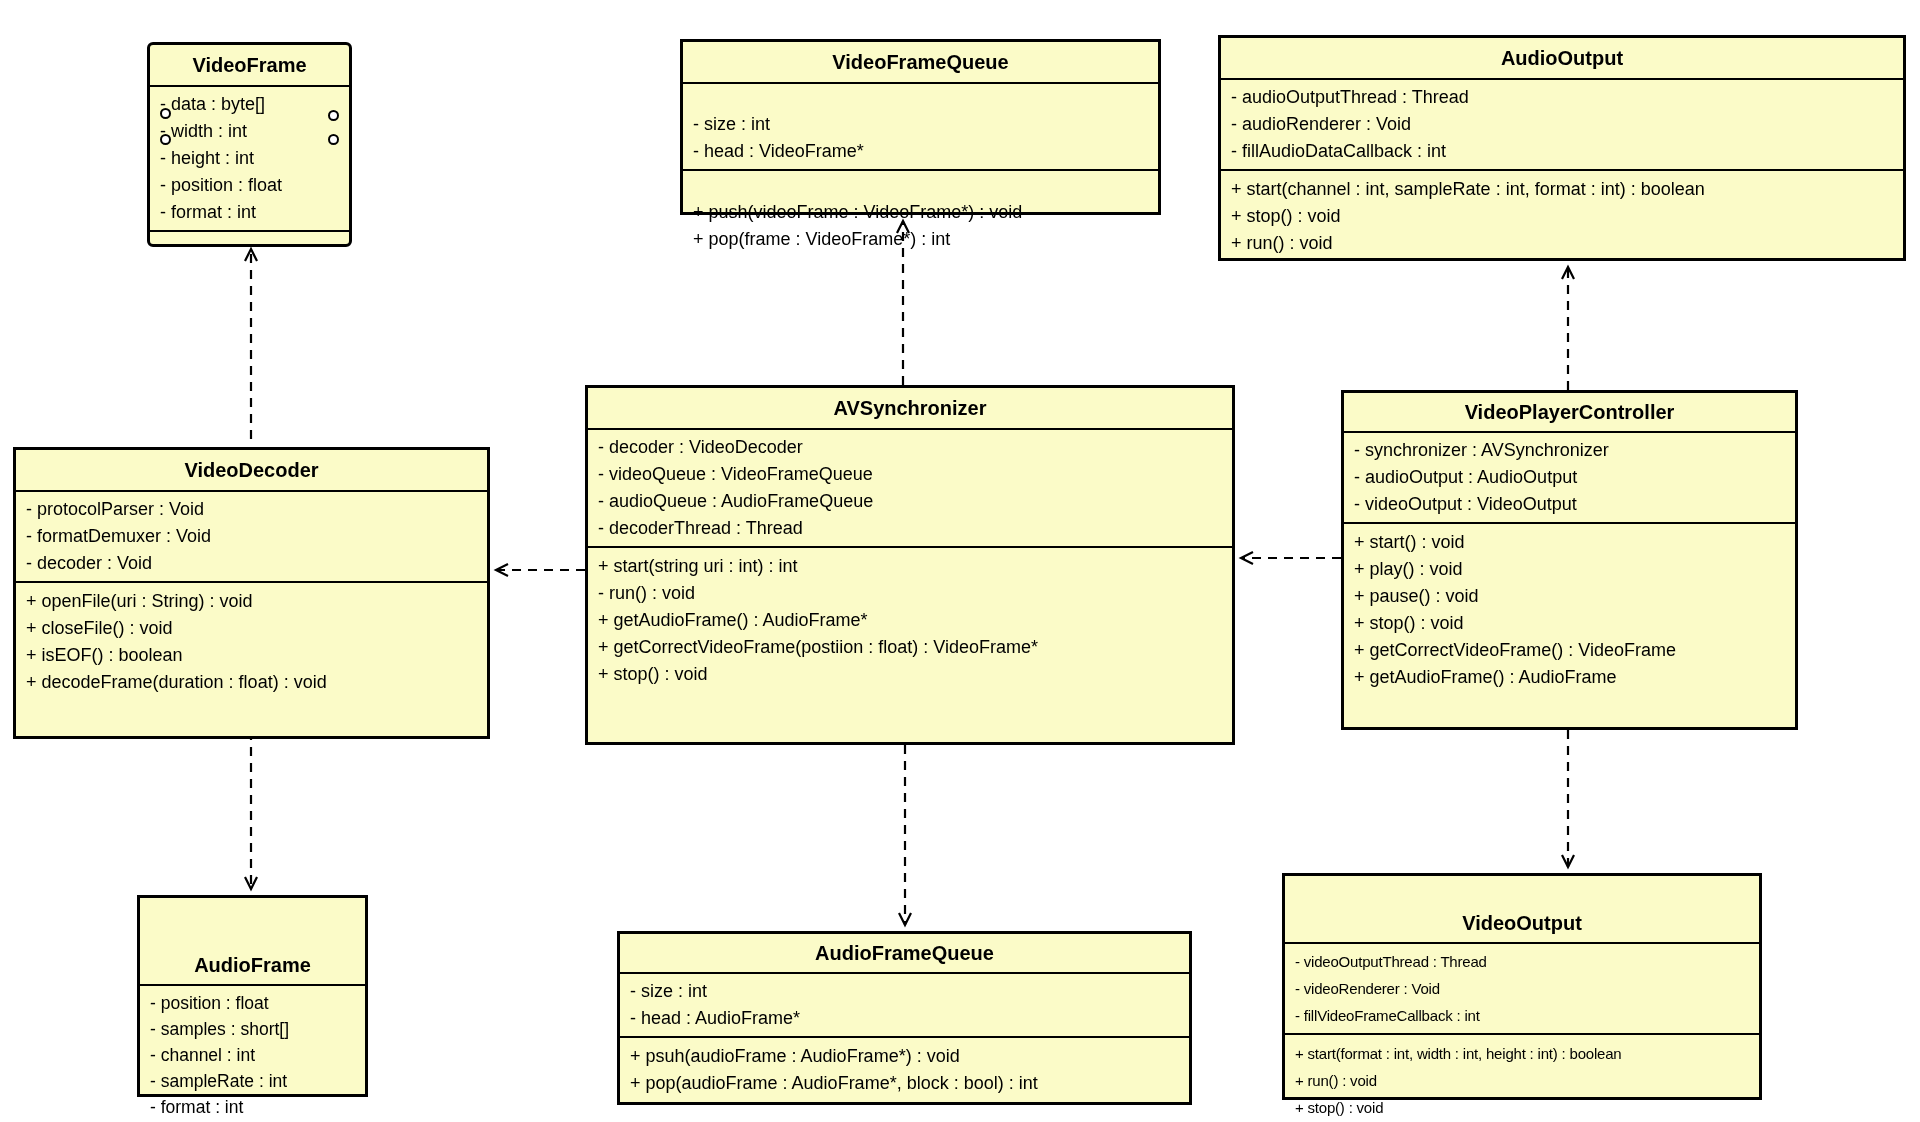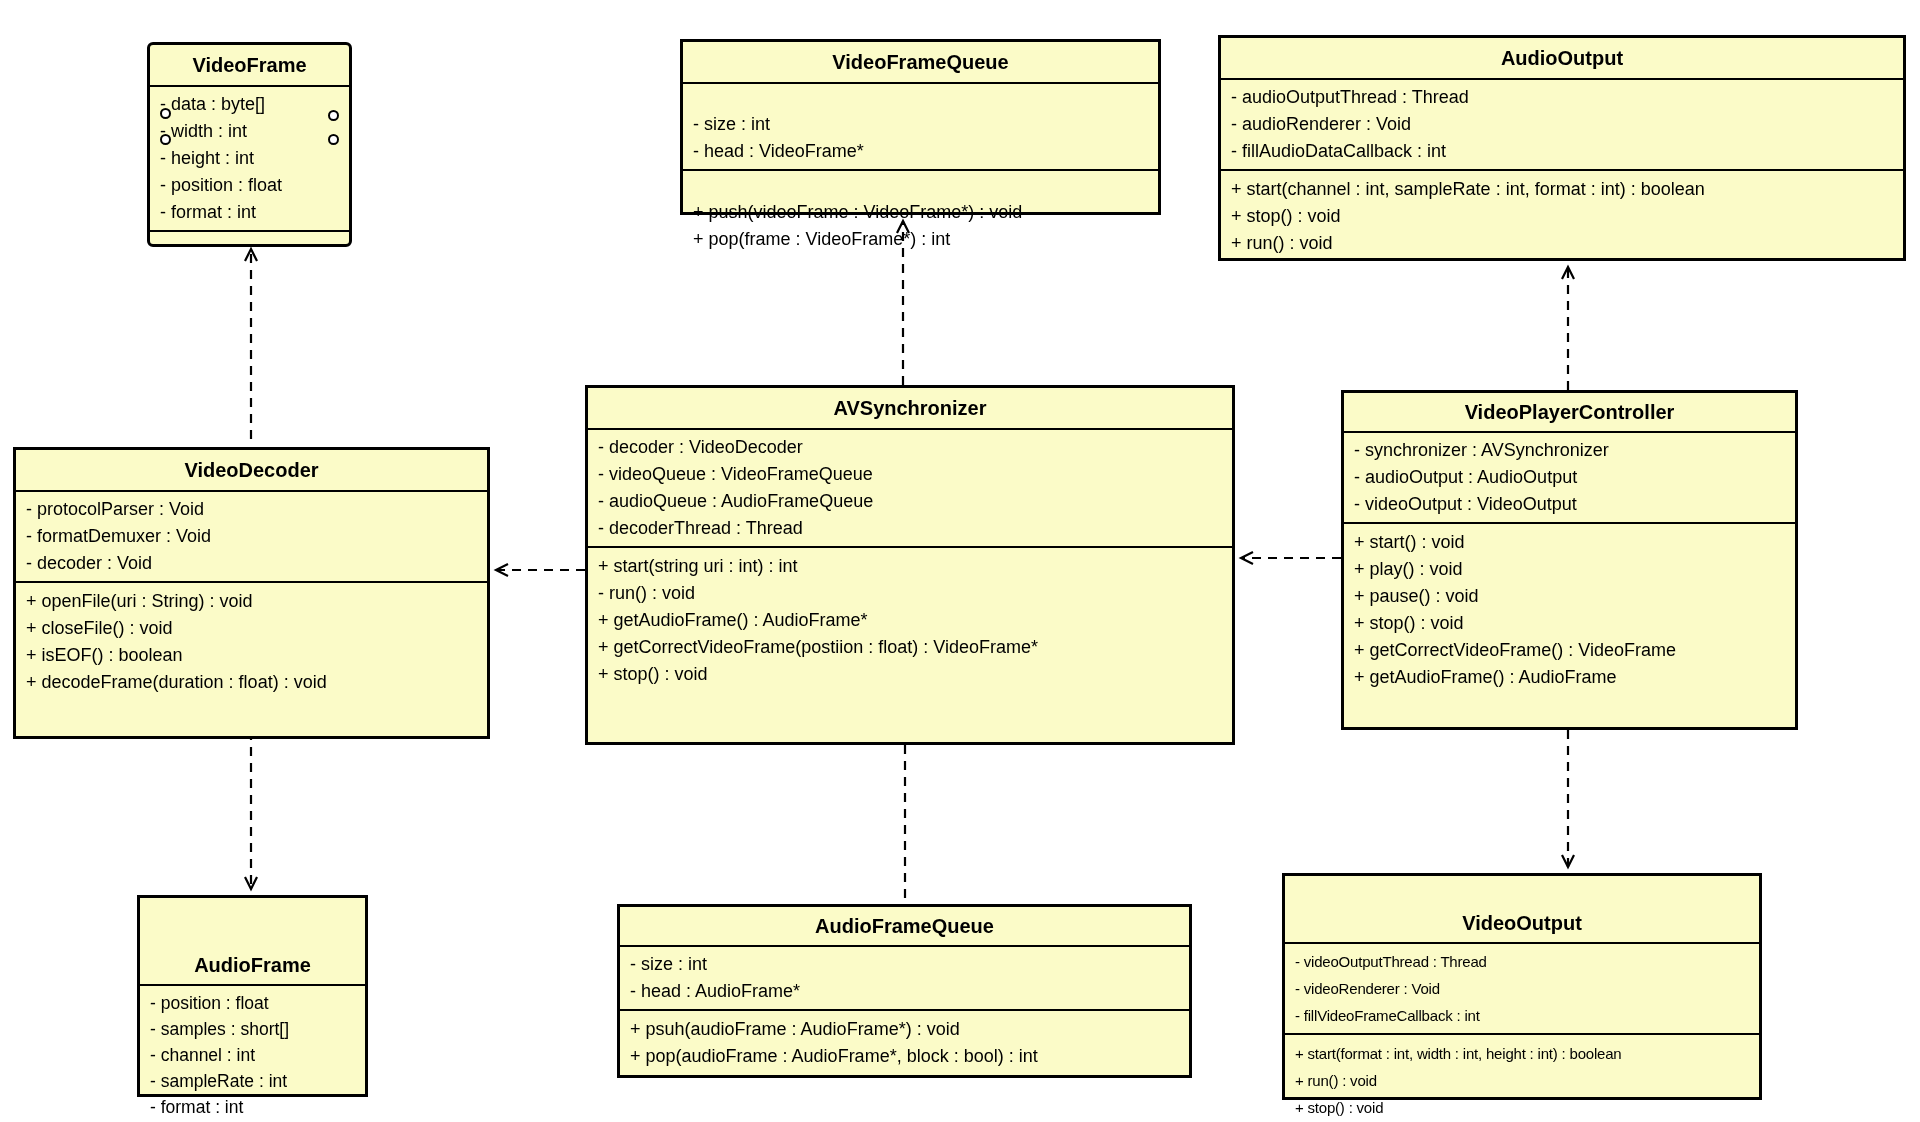--- a/index.html
+++ b/index.html
@@ -145,21 +145,21 @@
     <div class="box-attrs">
       <div class="row">- position : float</div>
       <div class="row">- samples : short[]</div>
       <div class="row">- channel : int</div>
       <div class="row">- sampleRate : int</div>
       <div class="row">- format : int</div>
     </div>
     <div class="box-methods"></div>
   </div>
 
-  <div class="uml-box" style="left:617px;top:904px;width:575px;height:174px;">
+  <div class="uml-box" style="left:617px;top:931px;width:575px;height:174px;">
     <div class="box-title" style="height:38px;">AudioFrameQueue</div>
     <div class="box-attrs">
       <div class="row">- size : int</div>
       <div class="row">- head : AudioFrame*</div>
     </div>
     <div class="box-methods">
       <div class="row">+ psuh(audioFrame : AudioFrame*) : void</div>
       <div class="row">+ pop(audioFrame : AudioFrame*, block : bool) : int</div>
     </div>
   </div>

